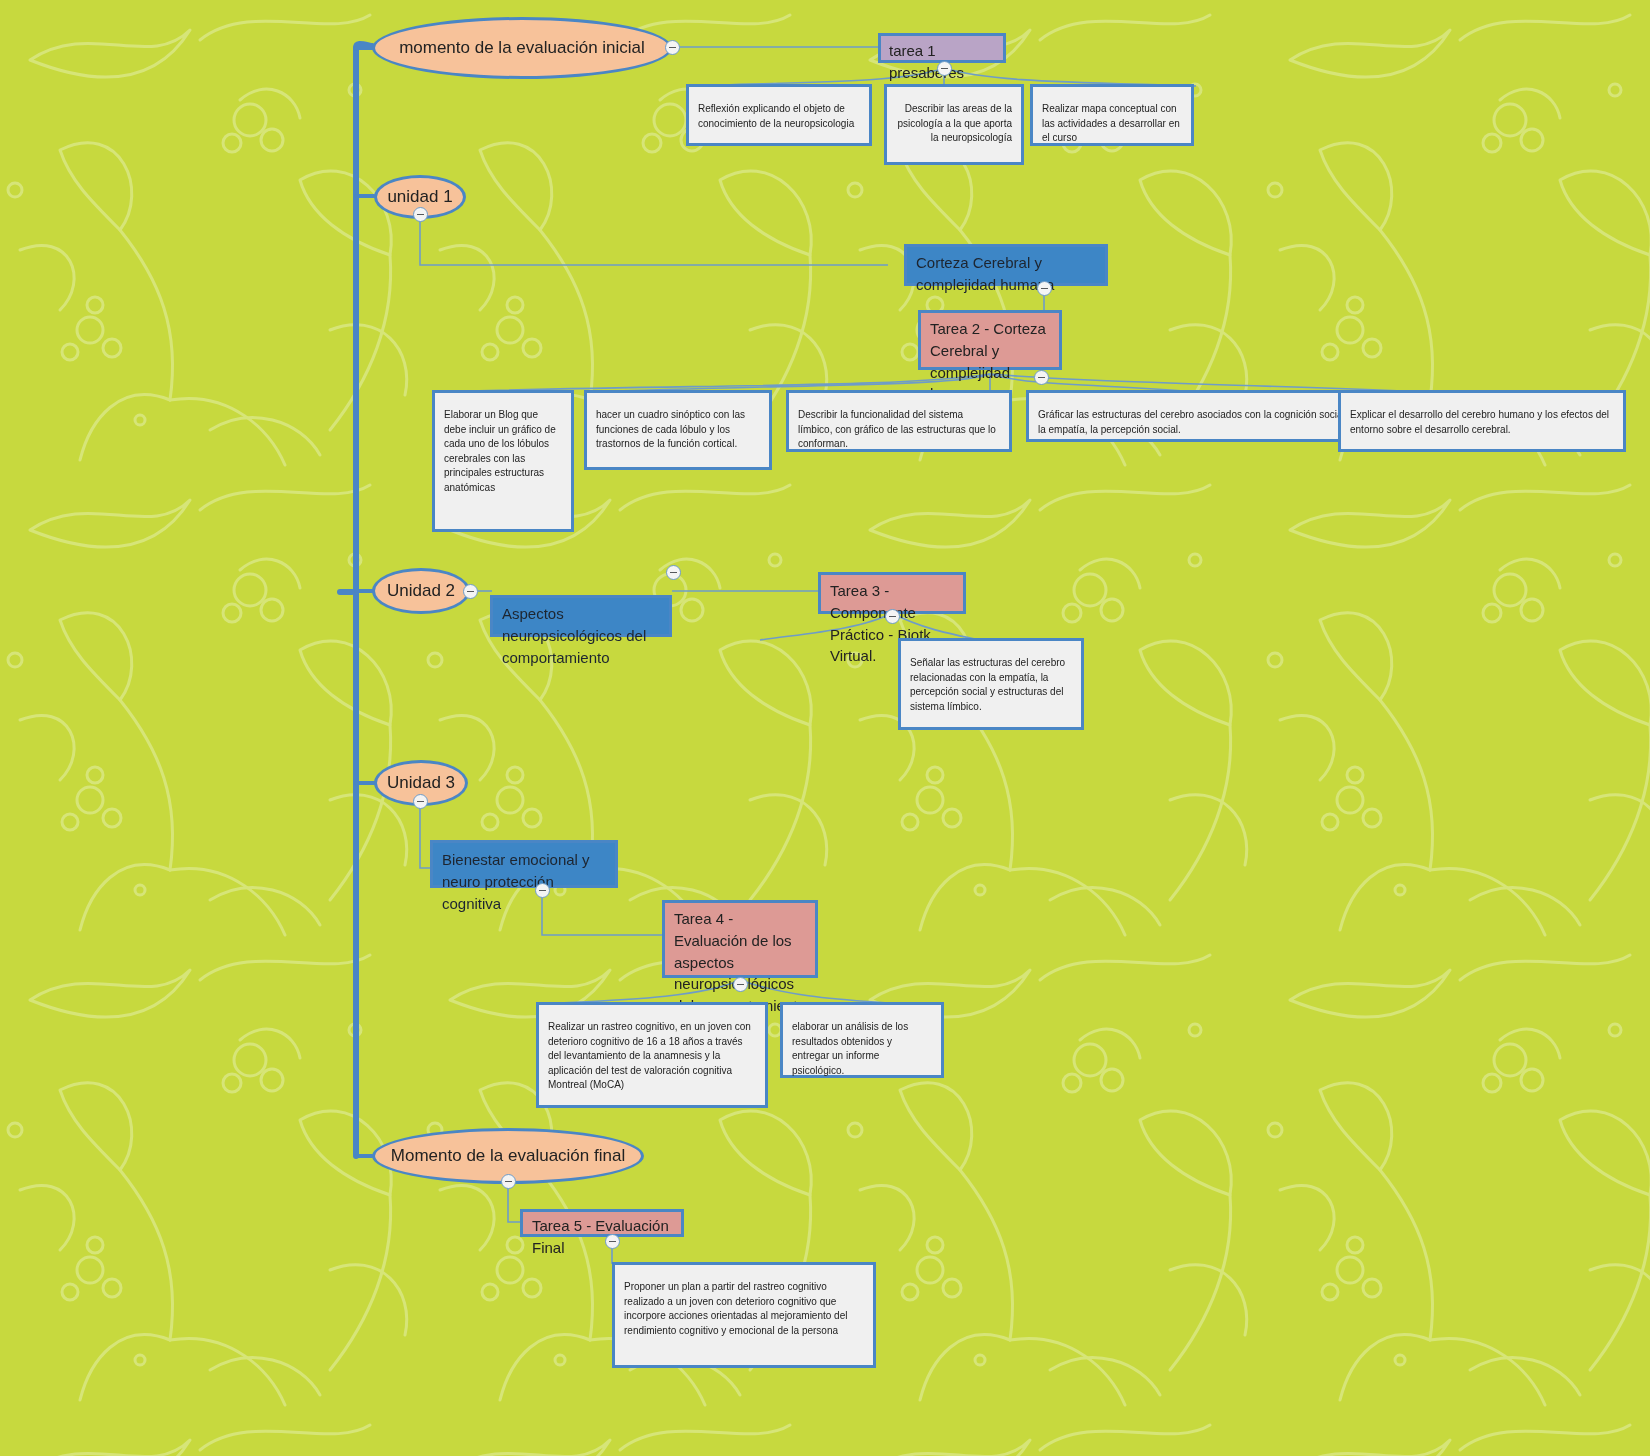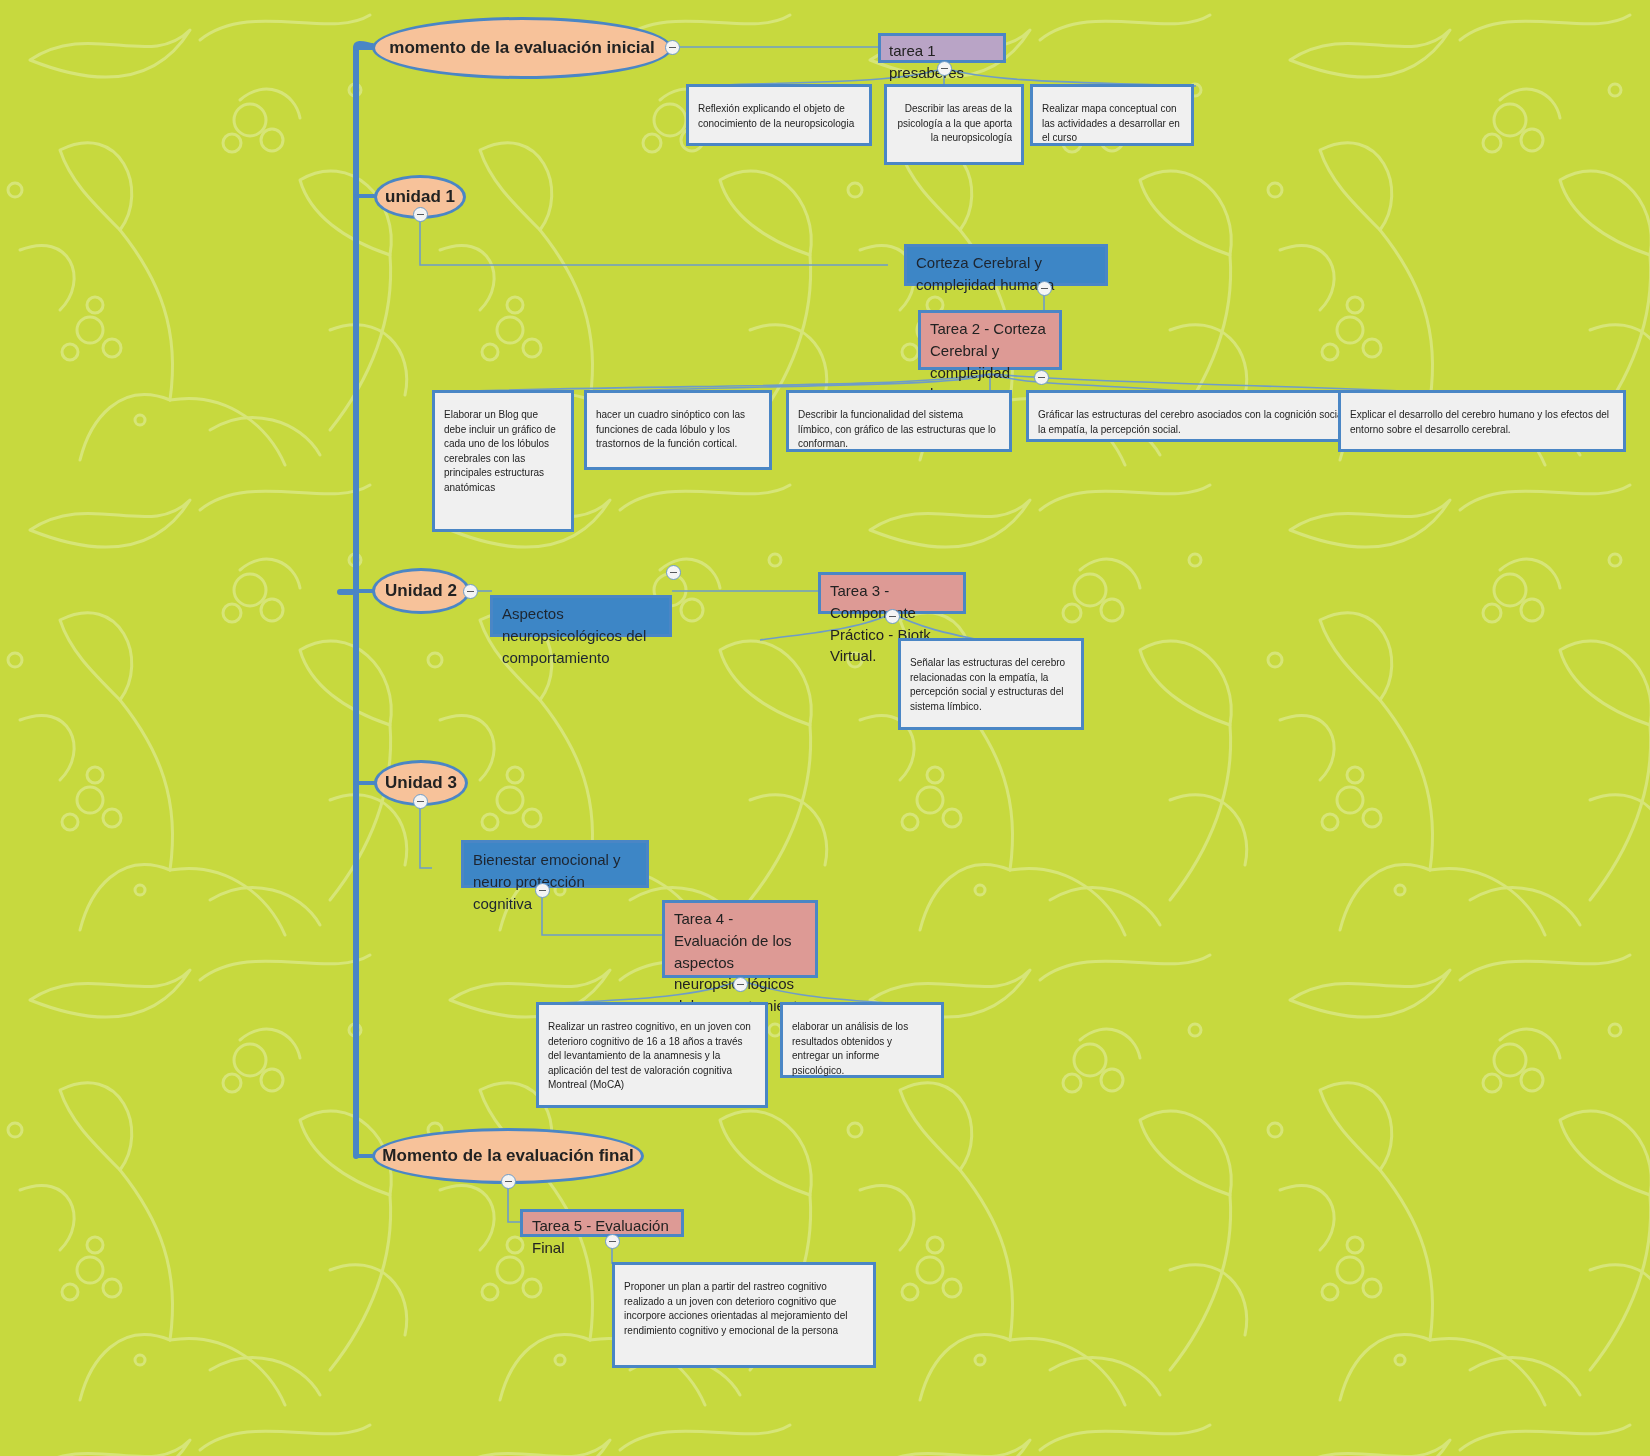--- a/index.html
+++ b/index.html
@@ -32,21 +32,20 @@
     color:#222;
   }
   
   .ellipse{
     border:3px solid #4a86c5;
     border-radius:50%;
     background:#f7c29a;
     display:flex;align-items:center;justify-content:center;
     text-align:center;
     line-height:1.25;
-    font-weight:bold;
   }
   .ellipse.root{
     background:#bf4a47;
     color:#fff;
     border:5px solid #4a86c5;
     font-size:22px;
     line-height:1.45;
   }
   .ellipse.branch{ font-size:17px; }
   
@@ -251,21 +250,21 @@
   <div class="node rect pink" style="left:818px;top:572px;width:148px;height:42px;padding:5px 9px;">
     <span>Tarea 3 - Componente Práctico - Biotk Virtual.</span>
   </div>
   <div class="toggle" style="left:885px;top:609px;"></div>
 
 
   <div class="node rect white" style="left:898px;top:638px;width:186px;height:92px;">
     <span>Señalar las estructuras del cerebro relacionadas con la empatía, la percepción social y estructuras del sistema límbico.</span>
   </div>
 
-  <div class="node rect blue" style="left:430px;top:840px;width:188px;height:48px;padding:6px 9px;margin-left:31px;">
+  <div class="node rect blue" style="left:430px;top:840px;width:188px;height:48px;padding:6px 9px;">
     <span>Bienestar emocional y neuro protección cognitiva</span>
   </div>
   <div class="toggle" style="left:535px;top:883px;"></div>
 
   <div class="node rect pink" style="left:662px;top:900px;width:156px;height:78px;padding:5px 9px;">
     <span>Tarea 4 - Evaluación de los aspectos neuropsicológicos del comportamiento</span>
   </div>
   <div class="toggle" style="left:733px;top:977px;"></div>
 
   <div class="node rect white" style="left:536px;top:1002px;width:232px;height:106px;">

